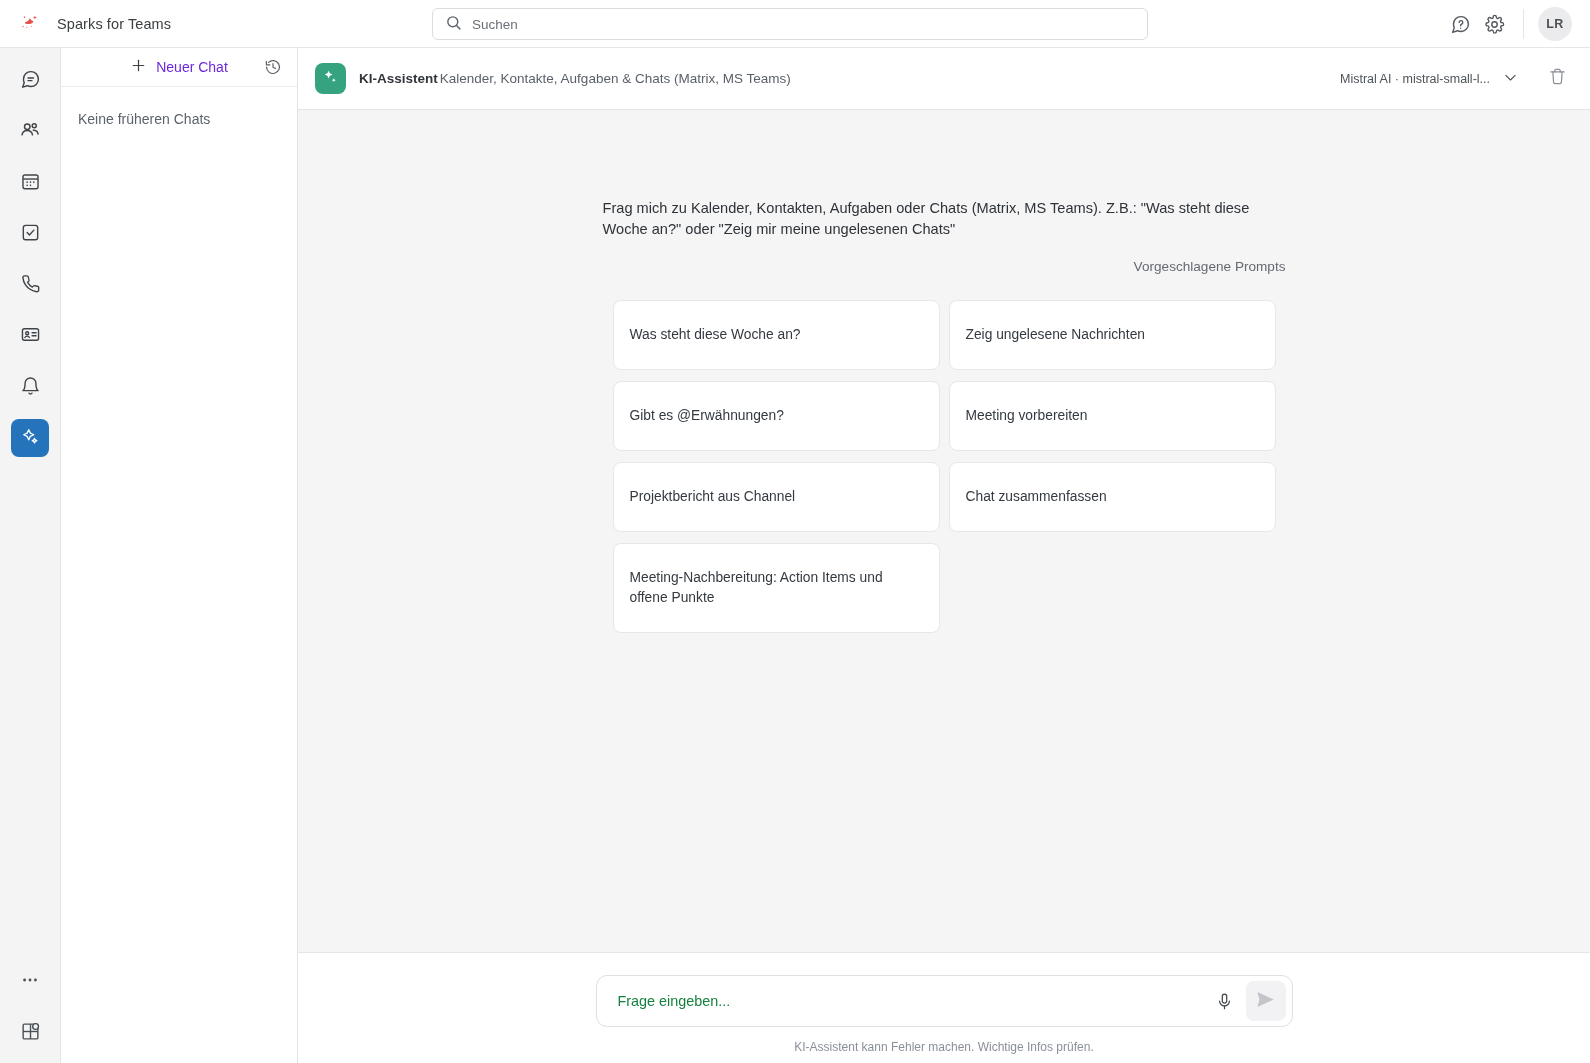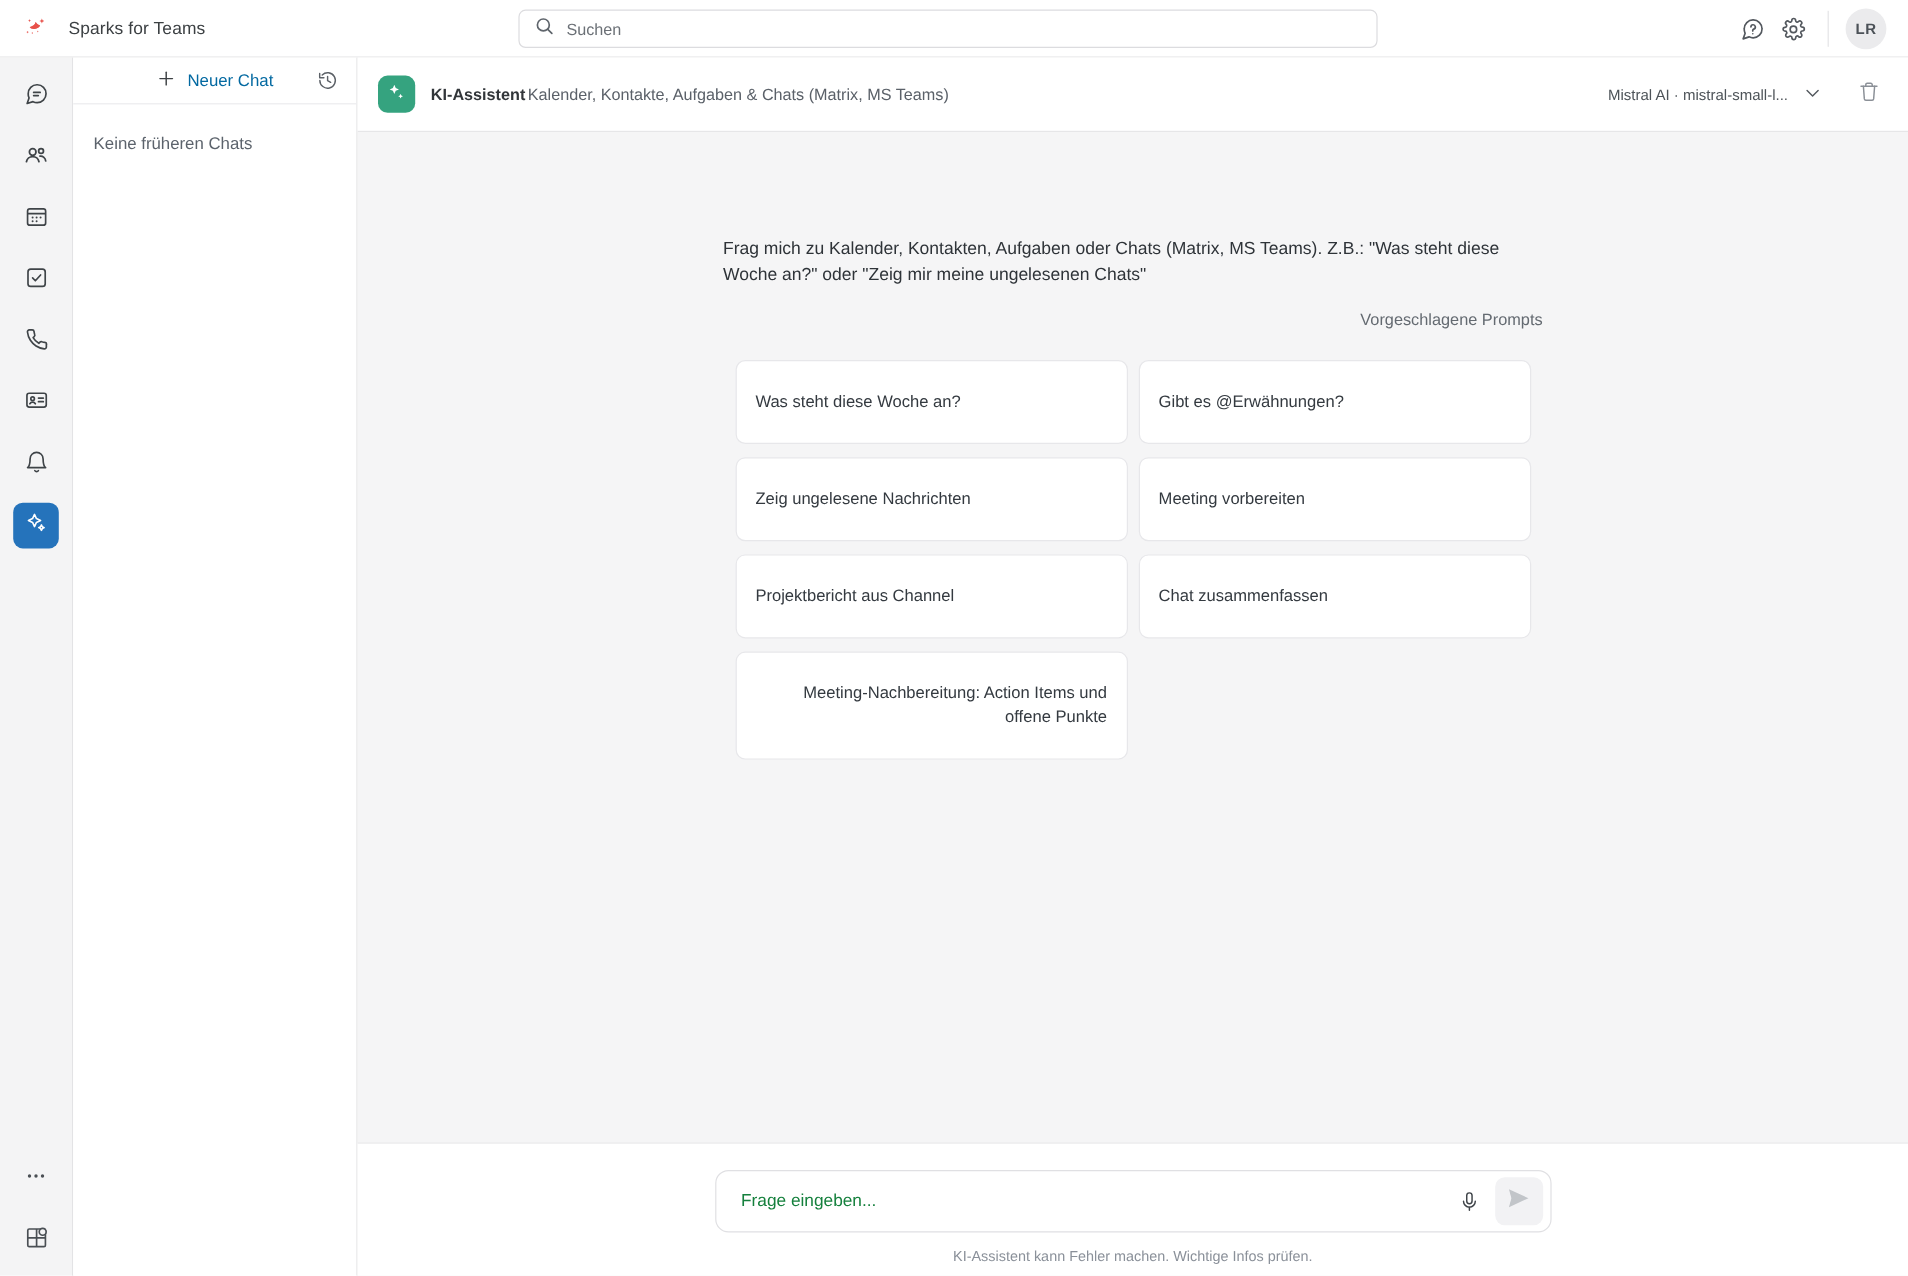--- a/index.html
+++ b/index.html
@@ -67,21 +67,21 @@
     width: 237px; height: 1015px;
     background: #ffffff;
     border-right: 1px solid #e3e3e5;
   }
   .list-head {
     height: 39px; display: flex; align-items: center;
     border-bottom: 1px solid #ececee; position: relative;
   }
   .new-chat {
     display: flex; align-items: center; gap: 9px;
-    margin: 0 auto; color: #0369a1; font-size: 14px; cursor: pointer;
+    margin: 0 auto; color: #6d28d9; font-size: 14px; cursor: pointer;
   }
   .hist-btn { position: absolute; right: 11px; top: 50%; transform: translateY(-50%); width: 26px; height: 26px; display: flex; align-items: center; justify-content: center; color: #5c6167; cursor: pointer; }
   .empty-chats { padding: 24px 0 0 17px; font-size: 14px; color: #5c636c; }
 
   
   .main {
     position: absolute; top: 48px; left: 298px;
     width: 1292px; height: 1015px;
     background: #f5f5f6;
     display: flex; flex-direction: column;
@@ -114,21 +114,21 @@
   .cards {
     margin-top: 26px;
     display: grid; grid-template-columns: 327px 327px; gap: 11px 9px;
     width: 663px; margin-left: auto; margin-right: auto;
   }
   .card {
     background: #ffffff; border: 1px solid #e7e7ea; border-radius: 8px;
     padding: 24px 16px; font-size: 13.8px; color: #343a40; line-height: 1.45;
     cursor: pointer; min-height: 46px; display: flex; align-items: center;
   }
-  .card.tall { align-items: flex-start; text-align: right; }
+  .card.tall { align-items: flex-start; }
 
   
   .composer {
     flex: none; background: #ffffff;
     border-top: 1px solid #e6e6e8;
     padding: 22px 0 9px;
   }
   .composer-inner { width: 697px; margin: 0 auto; }
   .input-row {
     height: 52px; border: 1px solid #e0e0e3; border-radius: 11px;
@@ -349,22 +349,22 @@
   </div>
 
   <div class="body-scroll">
     <div class="intro">
       <div class="intro-text">Frag mich zu Kalender, Kontakten, Aufgaben oder Chats (Matrix, MS Teams). Z.B.: "Was steht diese Woche an?" oder "Zeig mir meine ungelesenen Chats"</div>
       <div class="sugg-label">Vorgeschlagene Prompts</div>
     </div>
 
     <div class="cards">
       <div class="card">Was steht diese Woche an?</div>
+      <div class="card">Zeig ungelesene Nachrichten</div>
       <div class="card">Gibt es @Erwähnungen?</div>
-      <div class="card">Zeig ungelesene Nachrichten</div>
       <div class="card">Meeting vorbereiten</div>
       <div class="card">Projektbericht aus Channel</div>
       <div class="card">Chat zusammenfassen</div>
       <div class="card tall">Meeting-Nachbereitung: Action Items und offene Punkte</div>
     </div>
   </div>
 
   <div class="composer">
     <div class="composer-inner">
       <div class="input-row">

